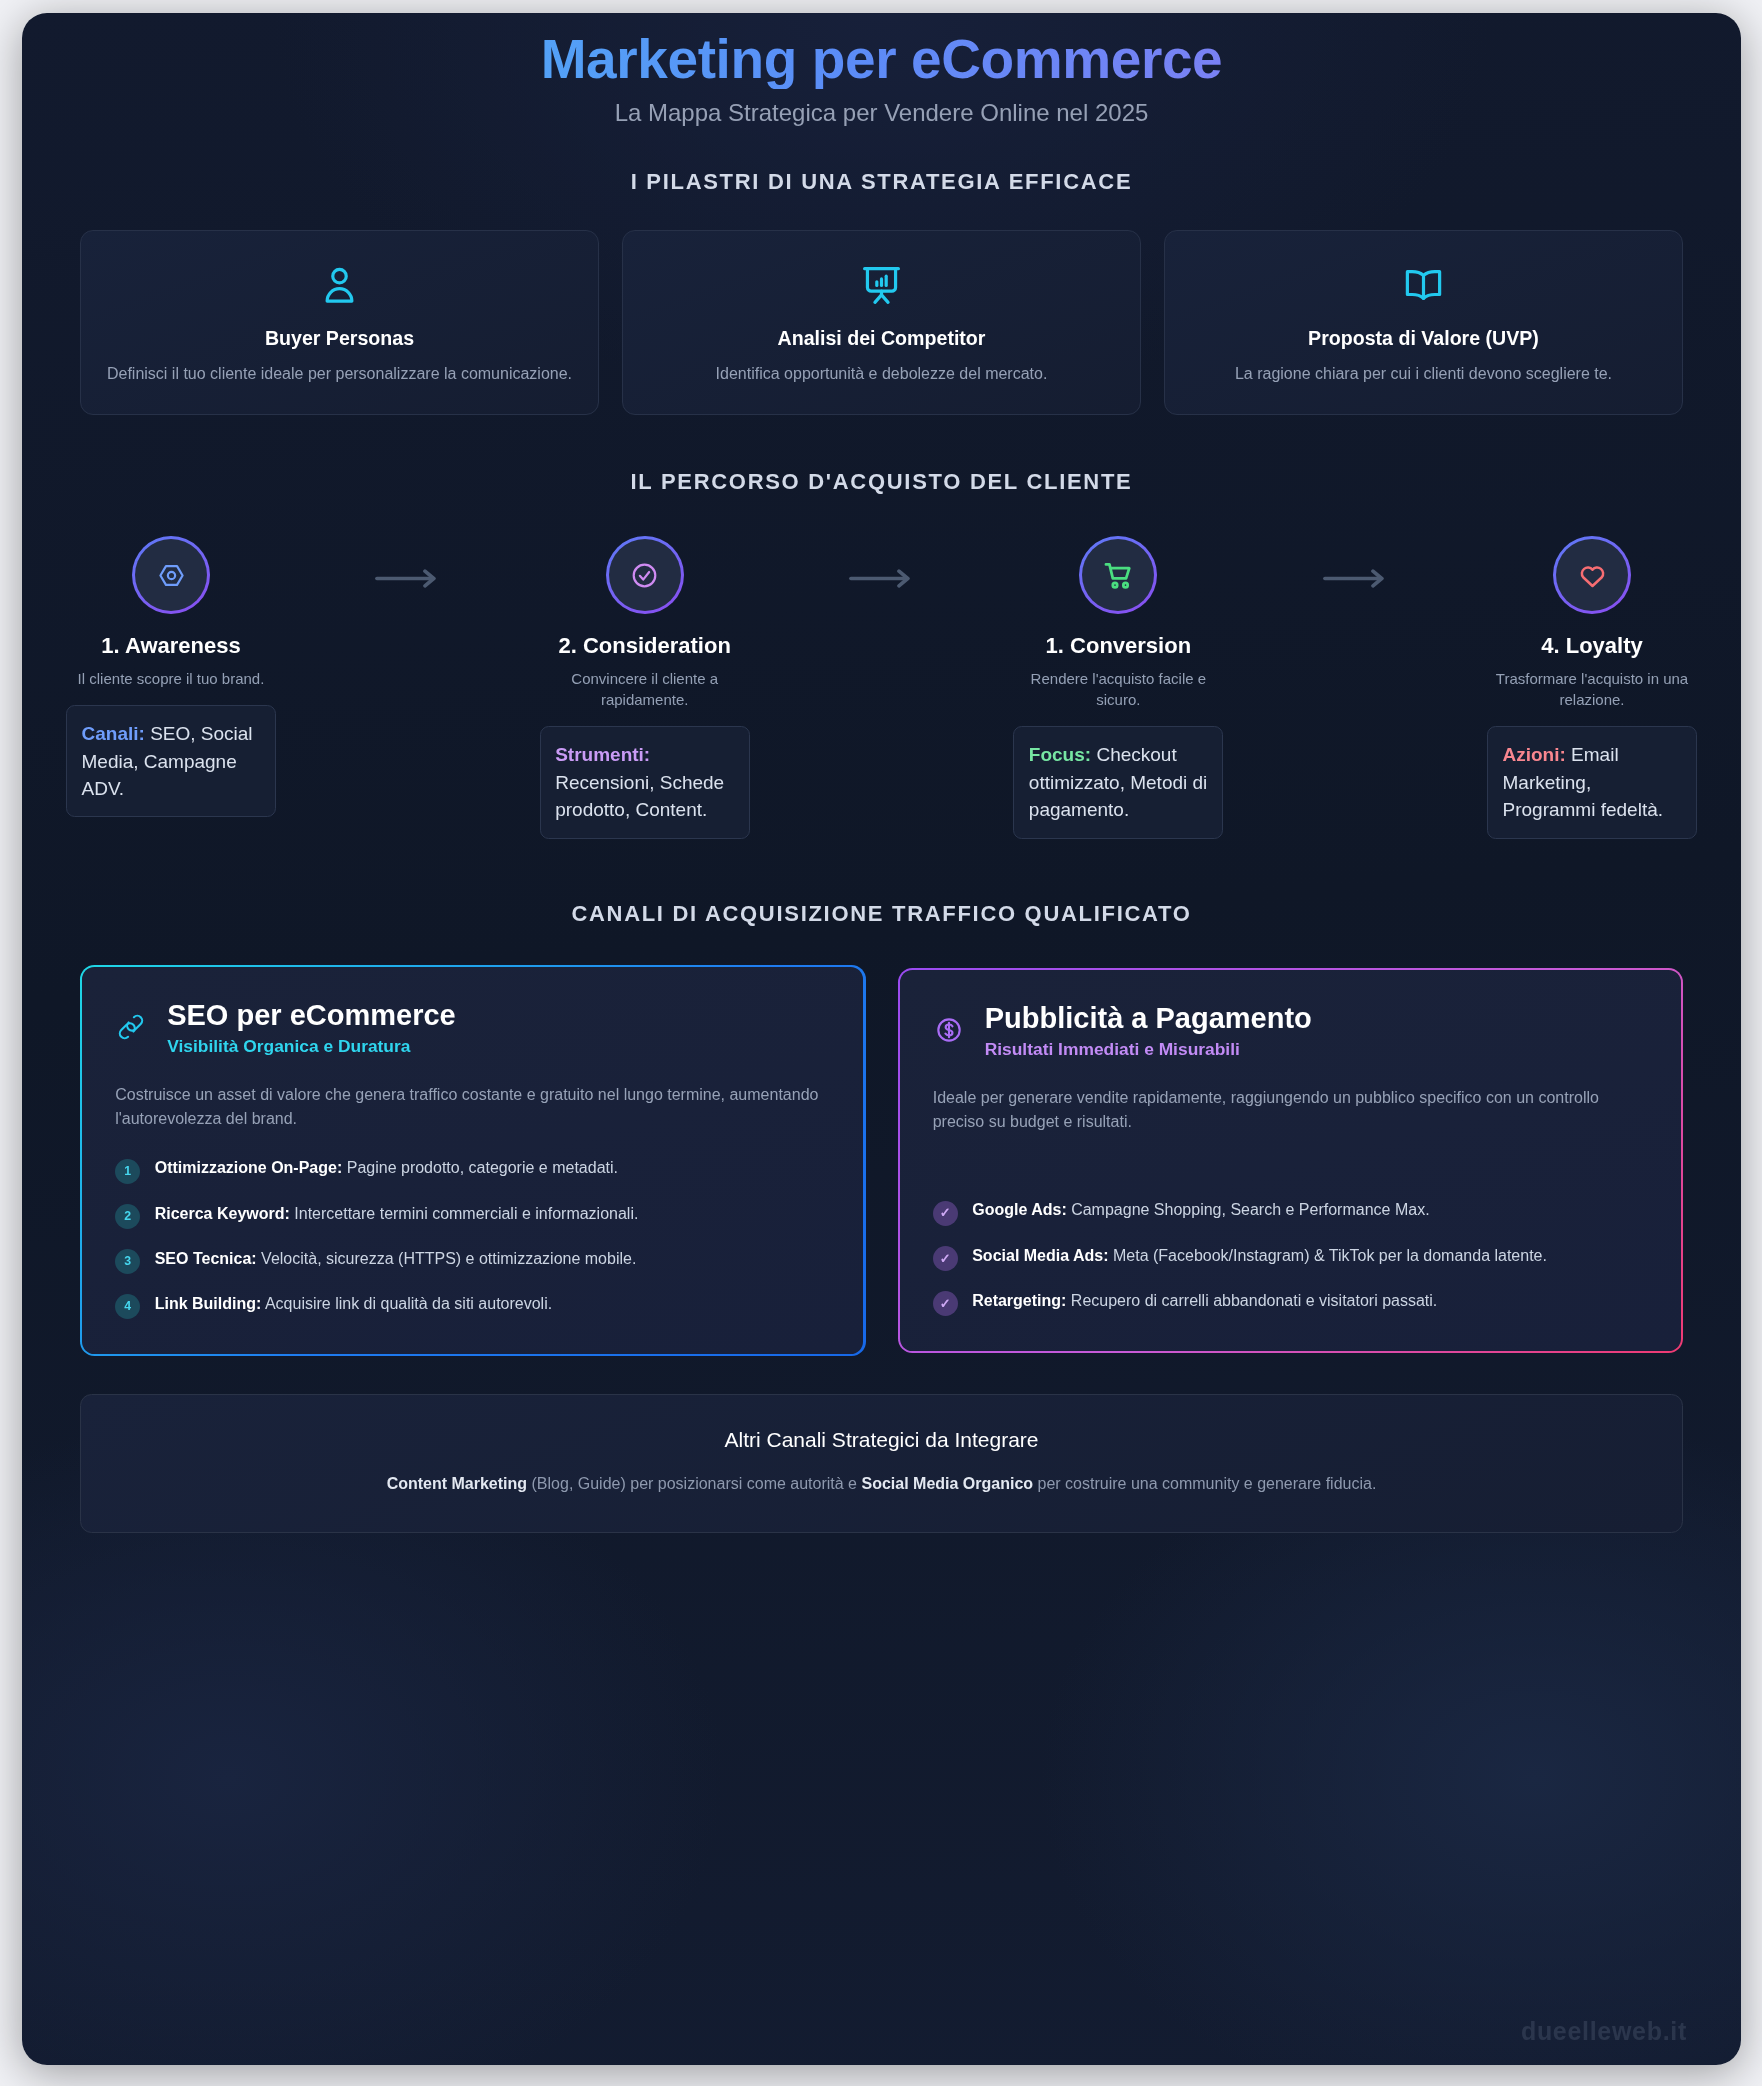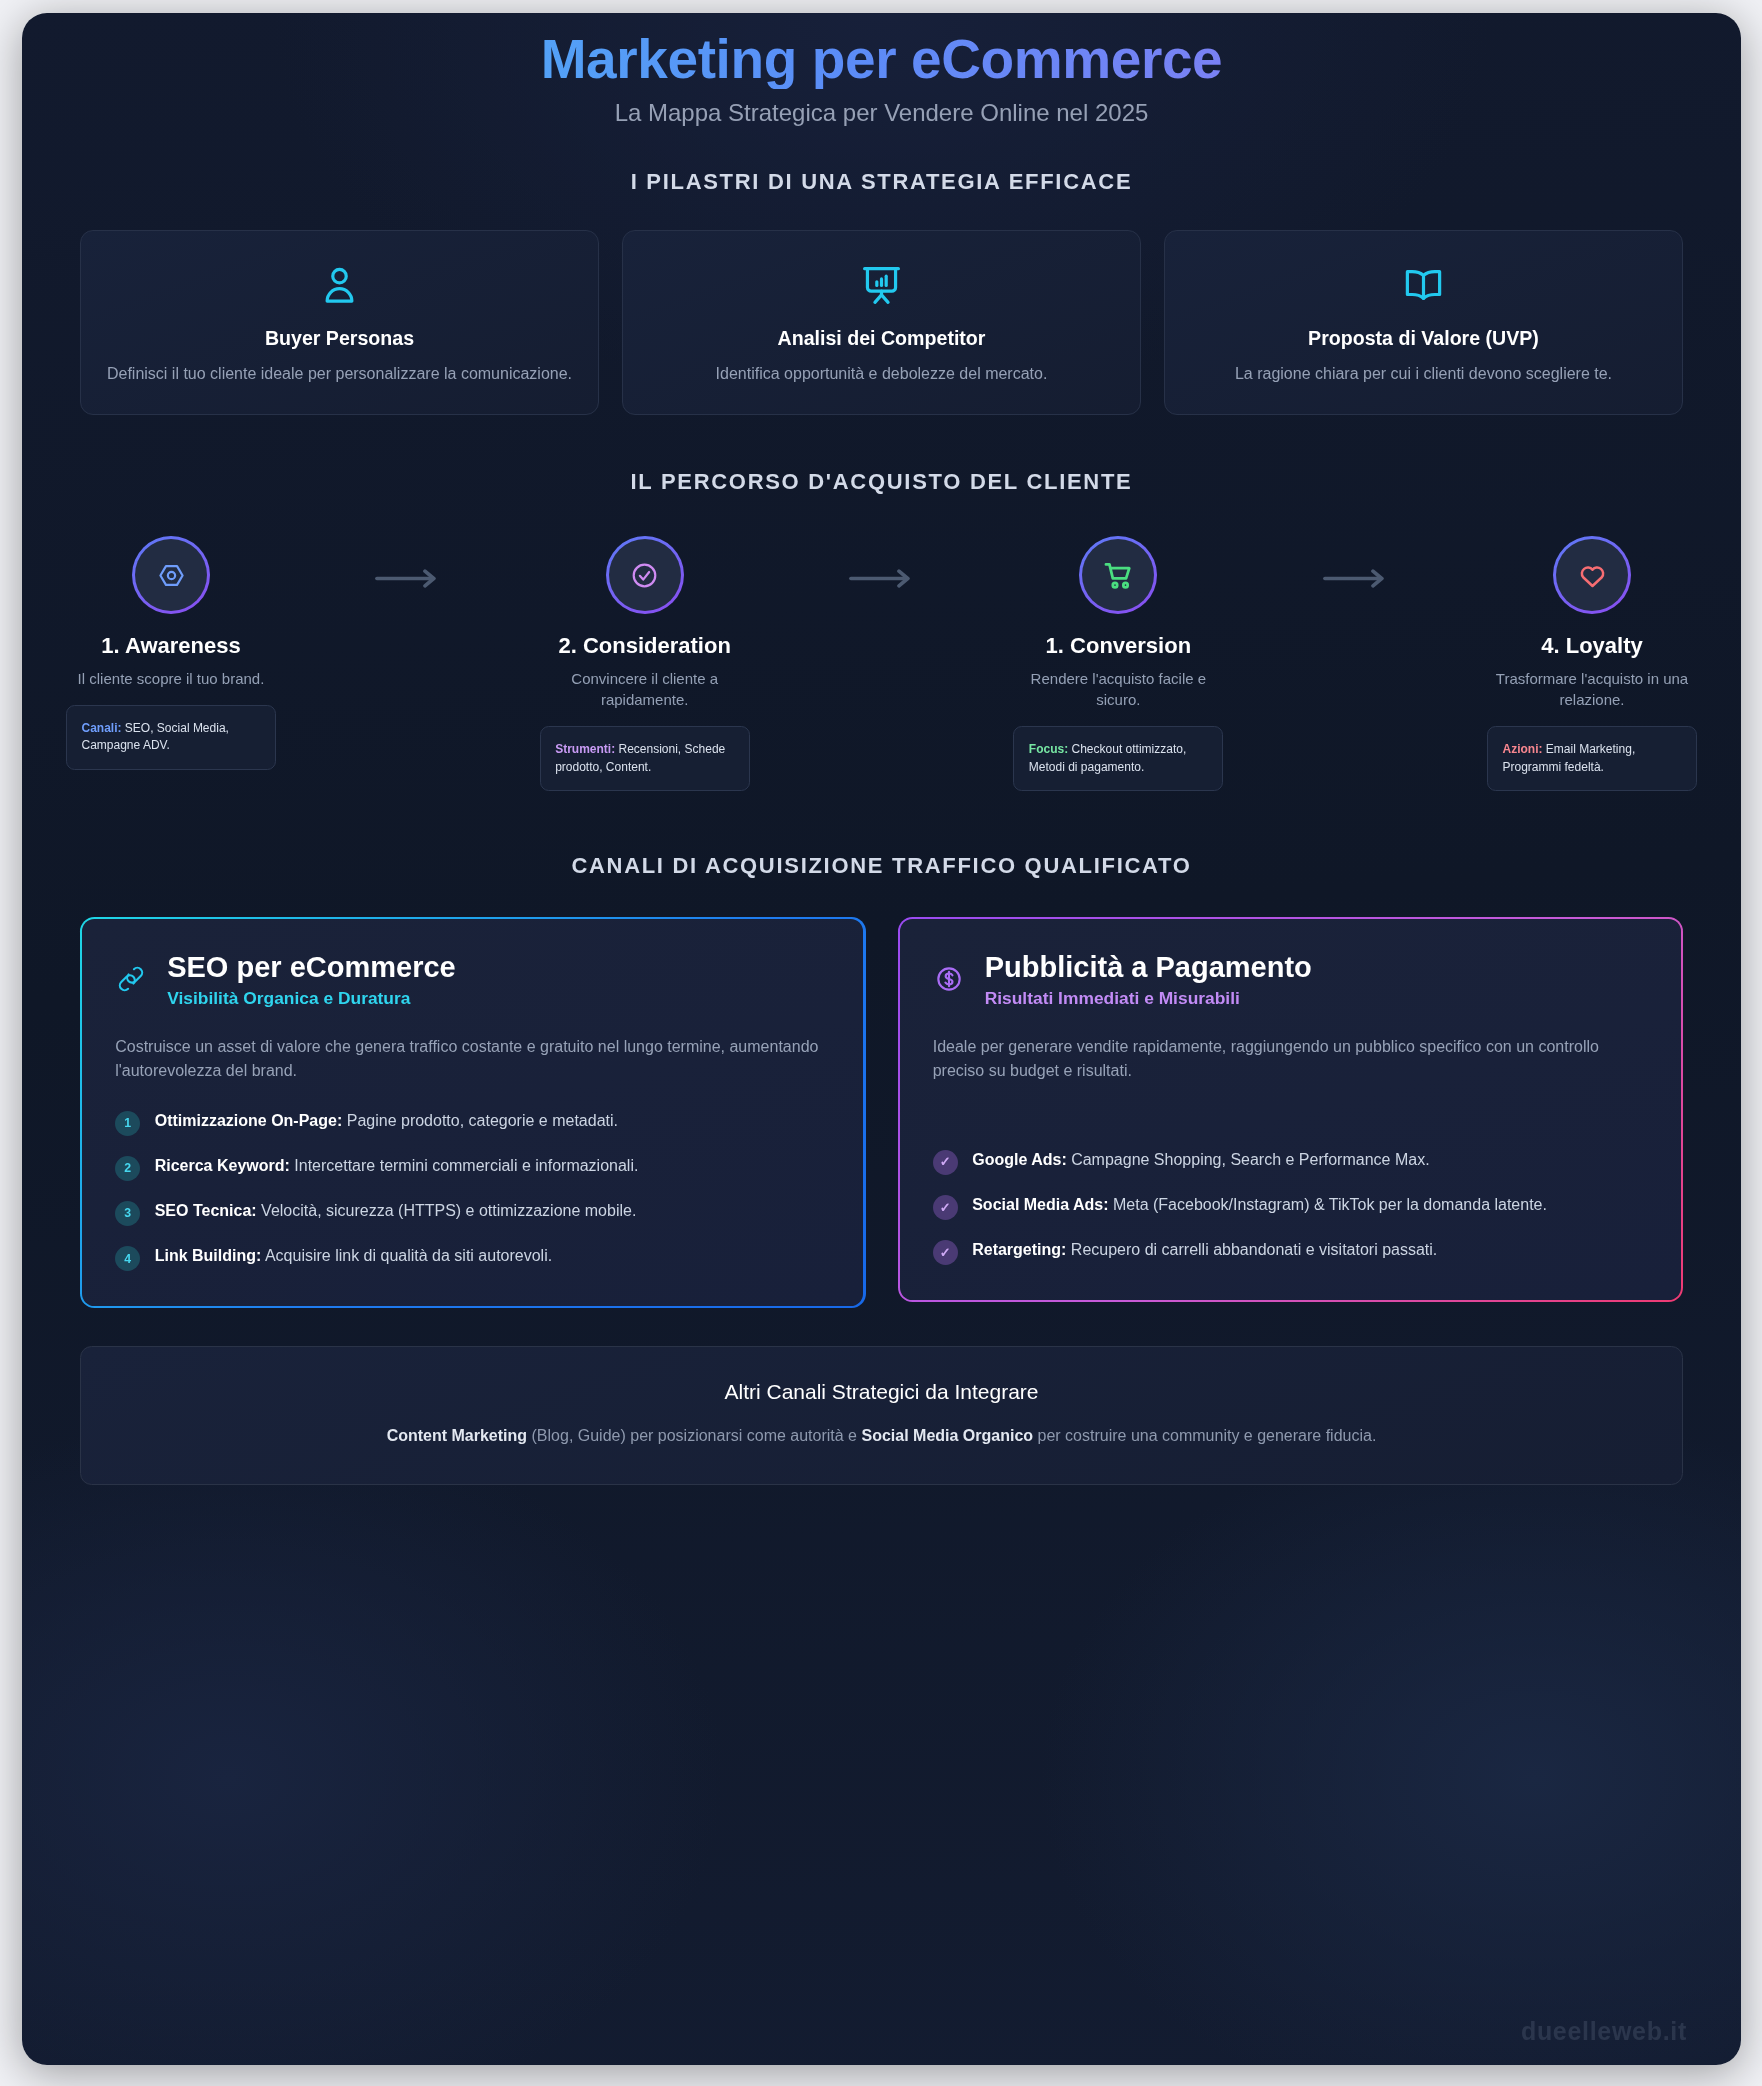--- a/index.html
+++ b/index.html
@@ -122,41 +122,41 @@
     color: #94a0b5;
     line-height: 1.42;
   }
   .tagbox {
     margin-top: 16px;
     background: #161f33;
     border: 0.7px solid #2b364e;
     border-radius: 8.7px;
     padding: 13.8px 14.5px;
     text-align: left;
-    font-size: 12px;
+    font-size: 19px;
     color: #dbe2ee;
     line-height: 1.45;
   }
   .tagbox b { font-weight: bold; }
   .arrow {
     flex: 1;
     display: flex;
     align-items: center;
     justify-content: center;
     padding-top: 33px;
   }
 
   
   .channels-wrap { margin-top: 62px; }
   .channels {
     margin-top: 38px;
     display: flex;
     gap: 32px;
     padding: 0 58px;
-    align-items: flex-start;
+    align-items: center;
   }
   .chan {
     flex: 1;
     border-radius: 14.5px;
     padding: 2.2px;
   }
   .chan.seo  { background: linear-gradient(140deg, #1fd8e6 0%, #1f7cf0 55%, #1768e8 100%); }
   .chan.ads  { background: linear-gradient(140deg, #9a4bf2 0%, #c85bd8 55%, #ef3a72 100%); }
   .chan-in {
     height: 100%;

